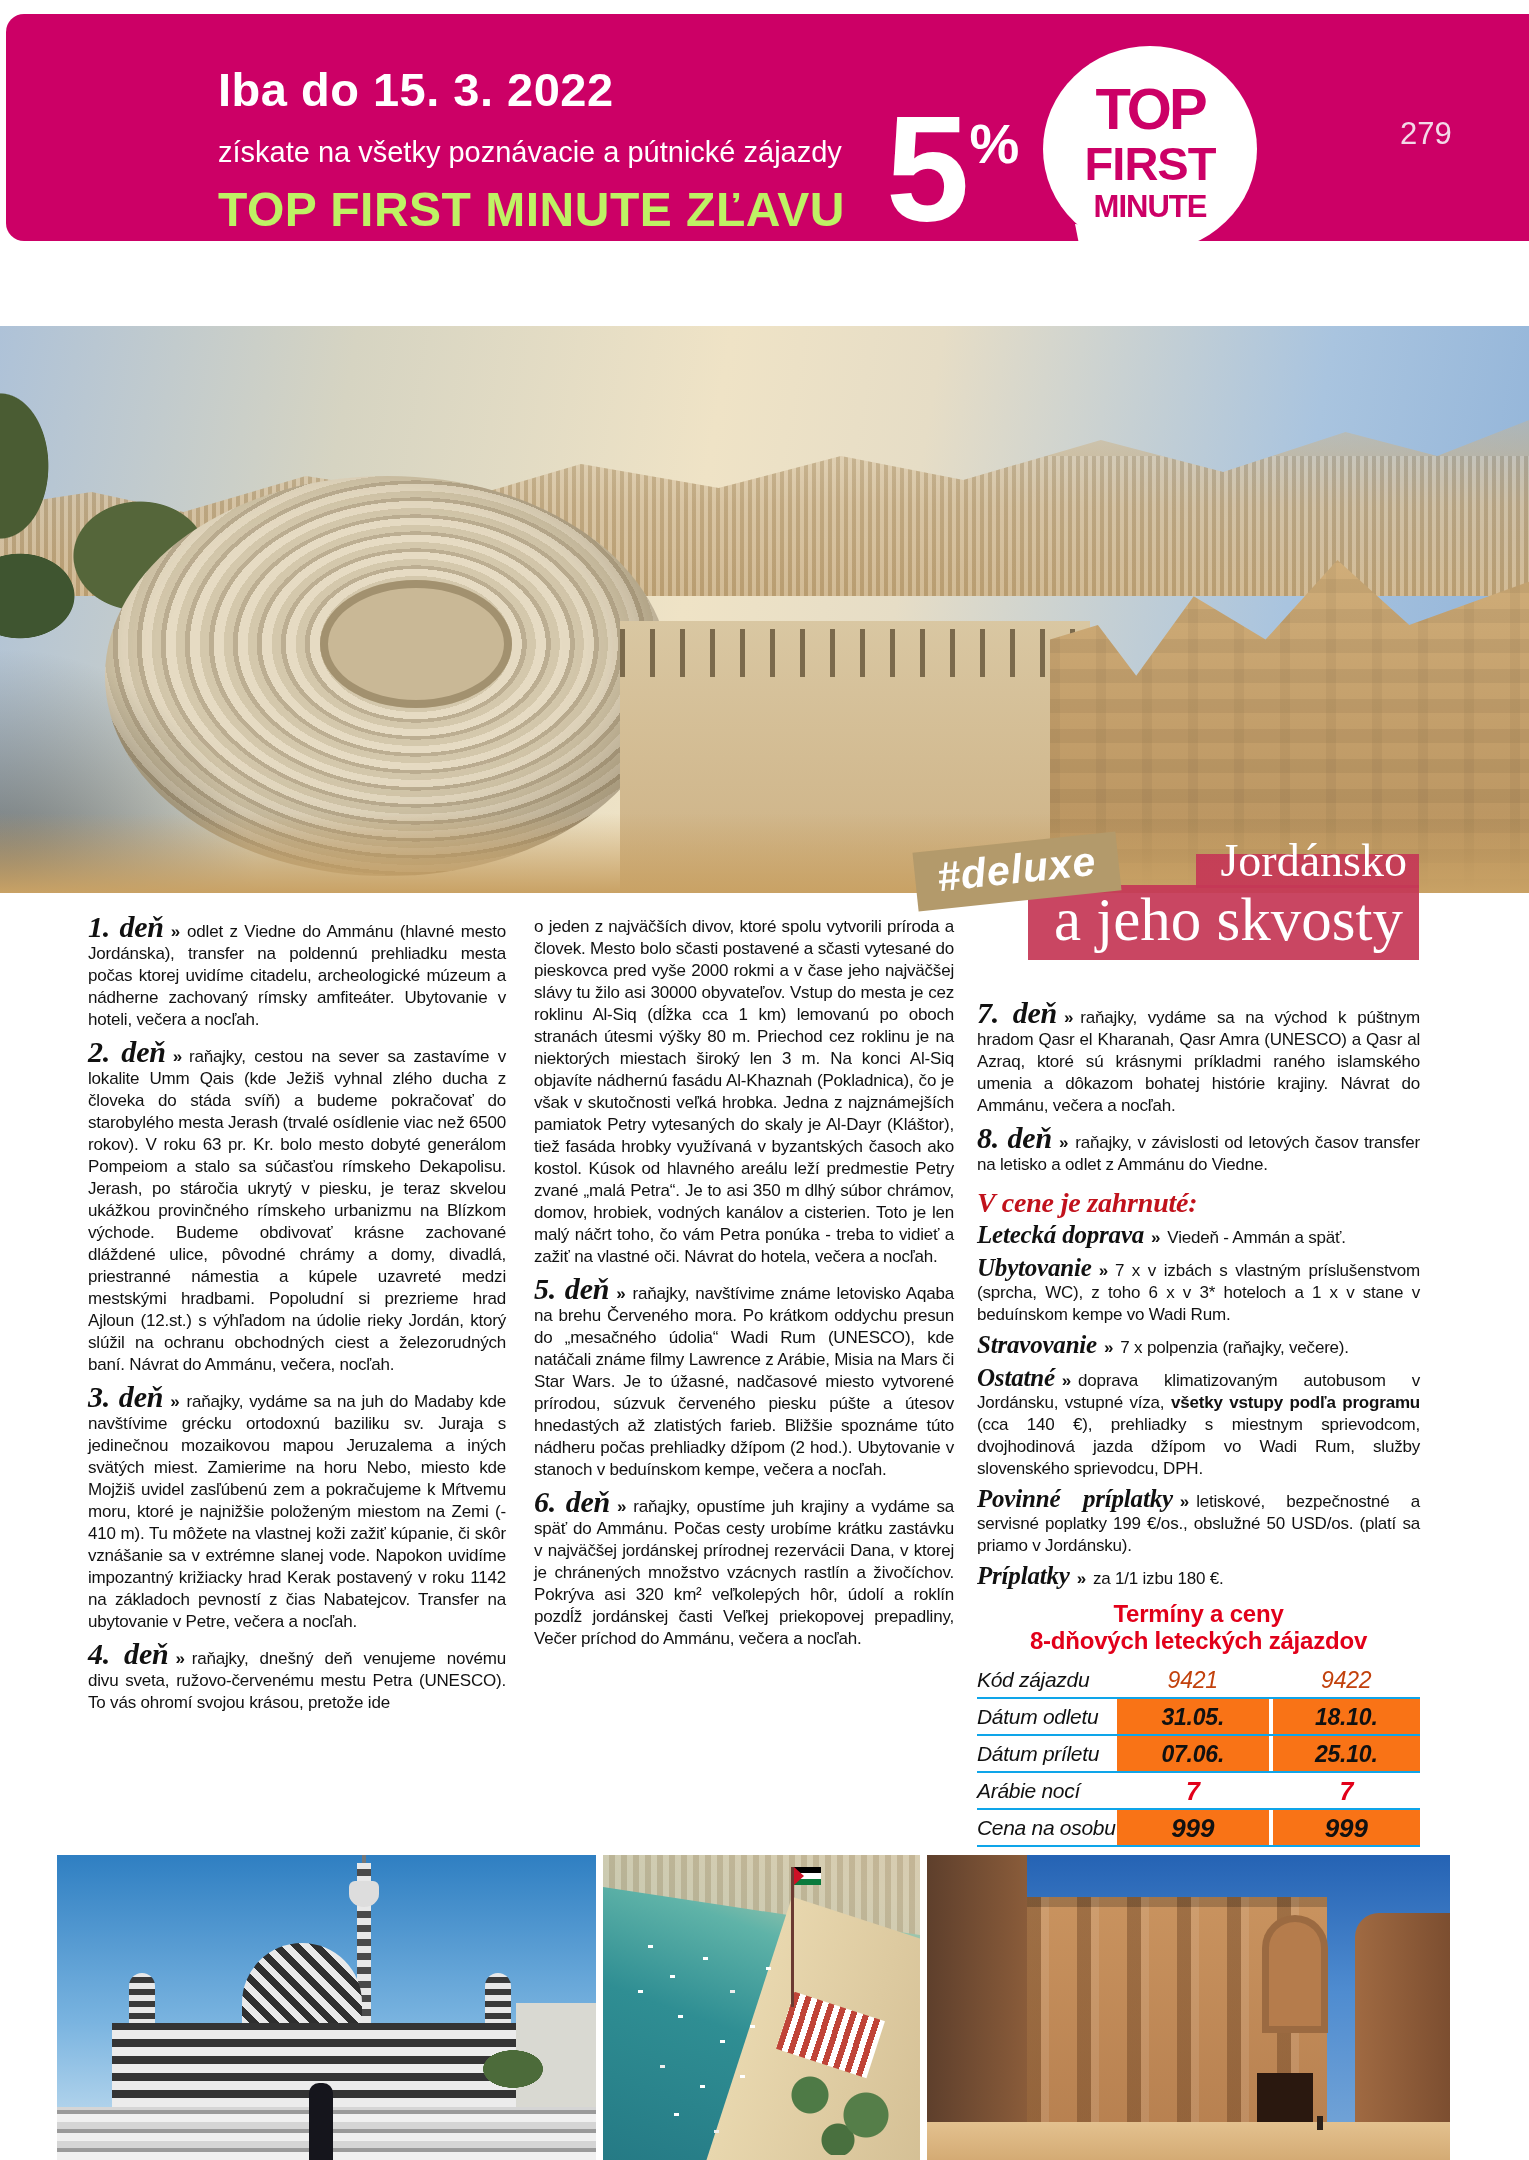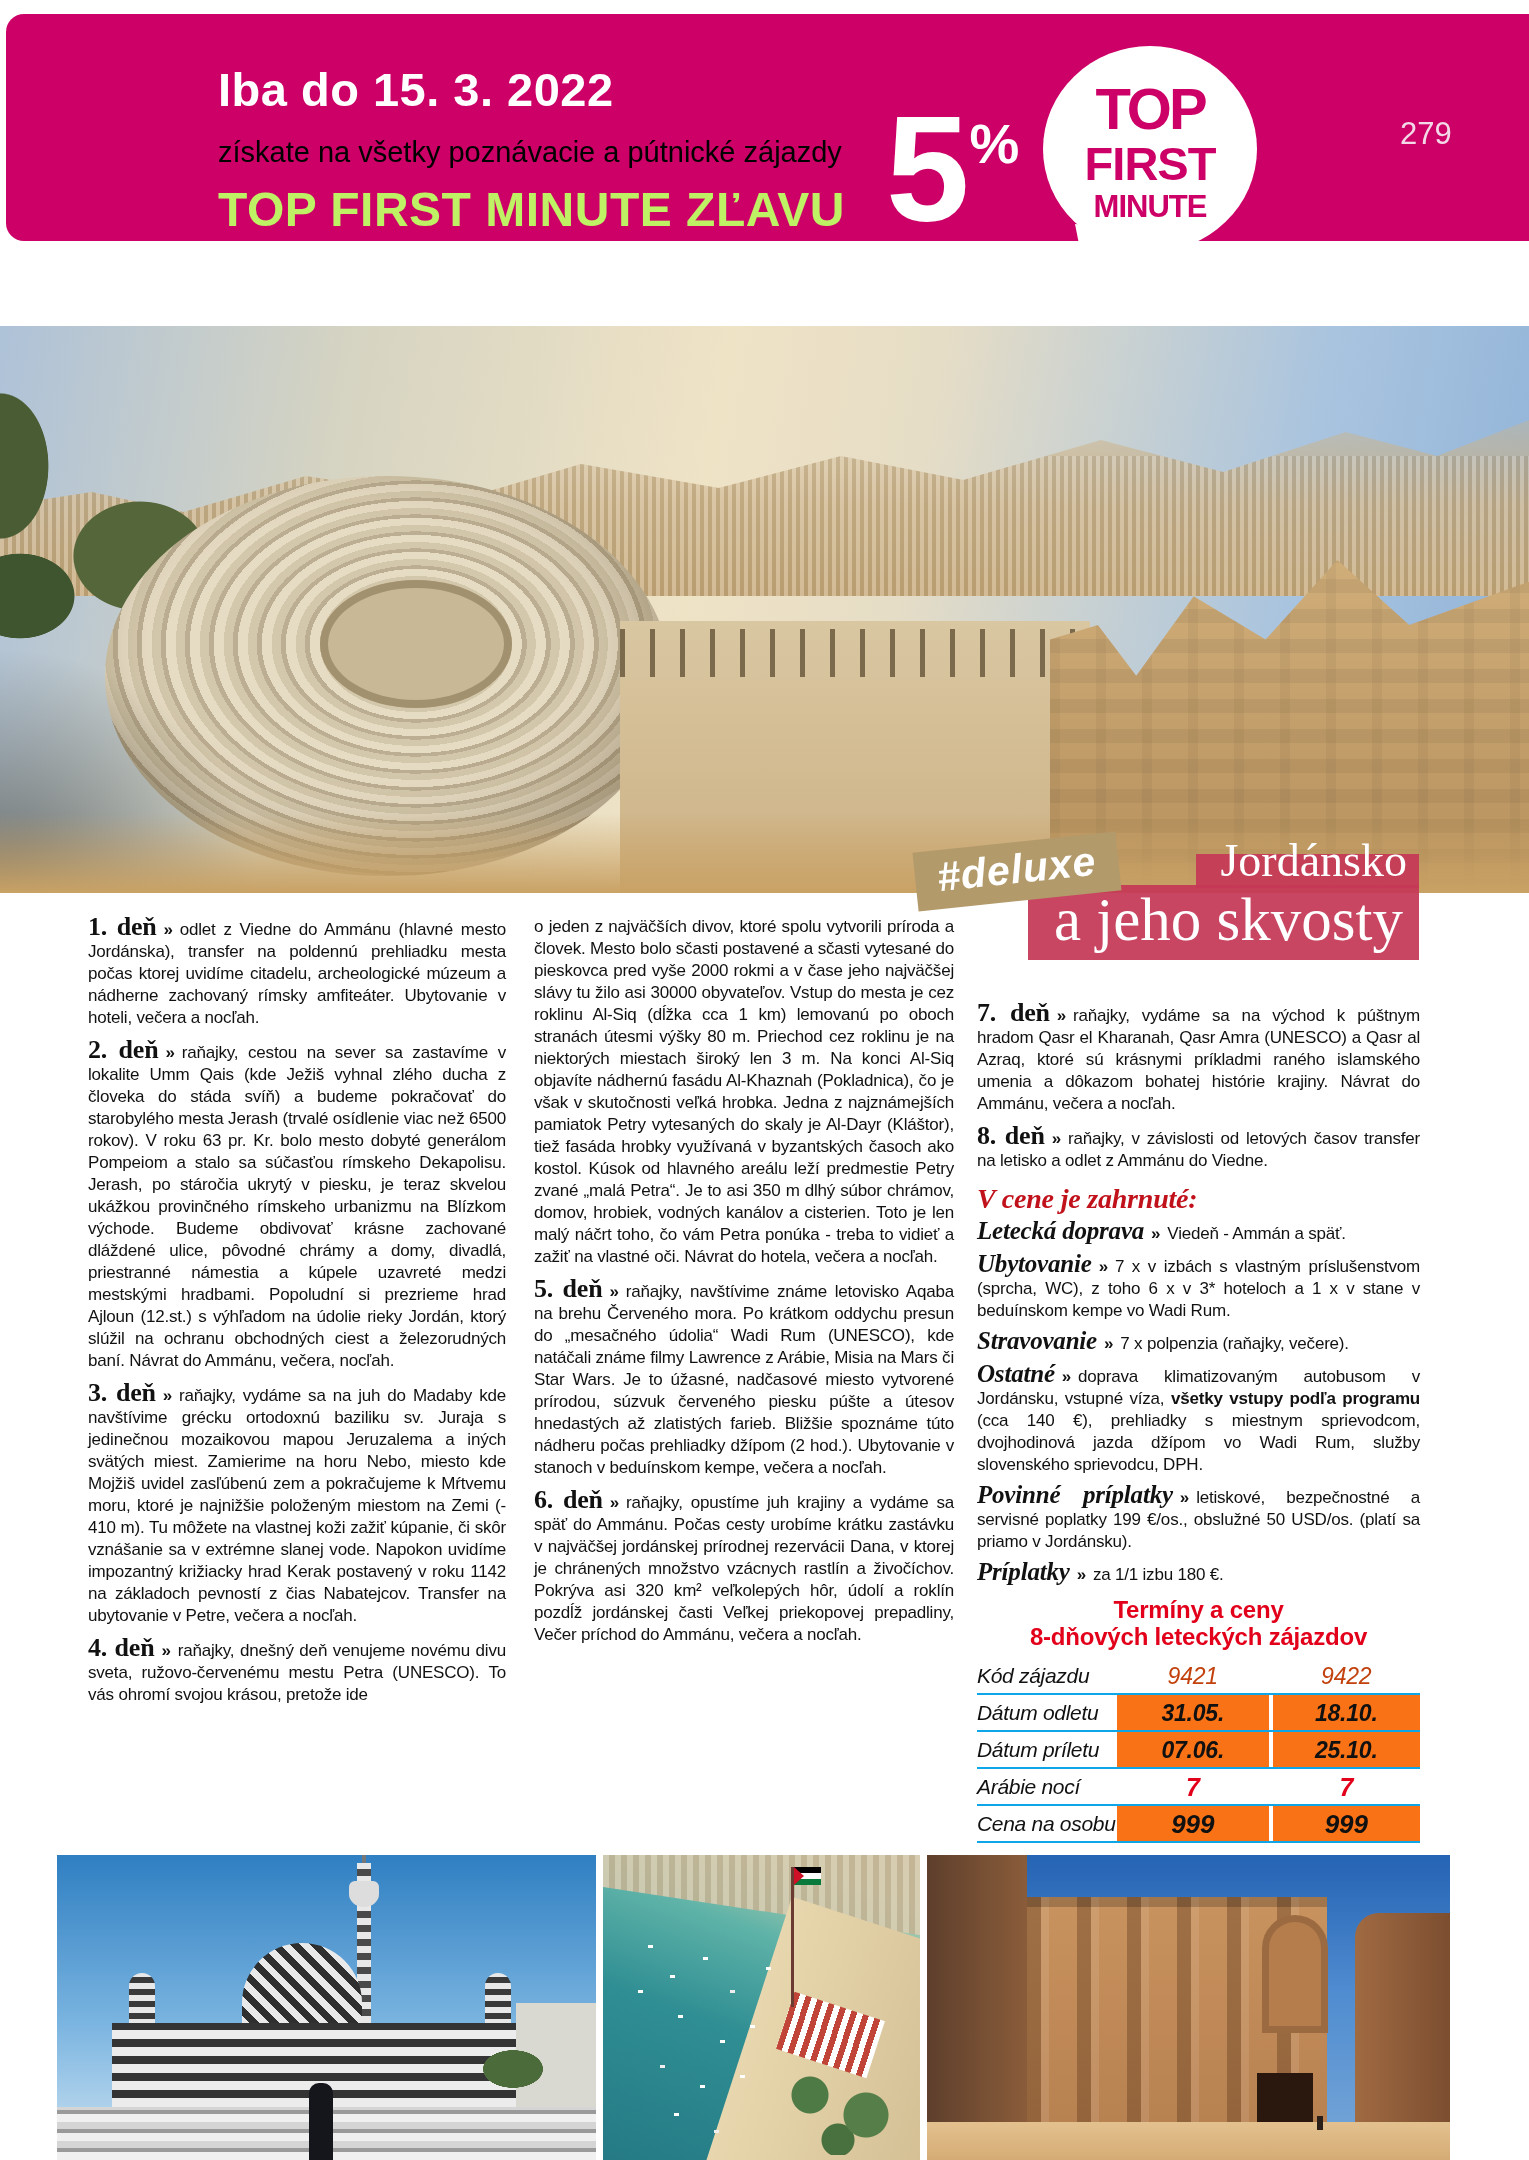--- a/index.html
+++ b/index.html
@@ -2,21 +2,21 @@
 <html><head>
 <meta charset="utf-8">
 <style>
   html,body{margin:0;padding:0;background:#fff;}
   .page{position:relative;width:1529px;height:2160px;background:#fff;overflow:hidden;
         font-family:"Liberation Sans",sans-serif;color:#111;}
   
   .banner{position:absolute;left:6px;top:14px;right:0;height:227px;background:#cc0066;
           border-radius:18px 0 0 18px;}
   .b-headline{position:absolute;left:212px;top:48px;color:#fff;font-size:47px;font-weight:bold;letter-spacing:.5px;}
-  .b-sub{position:absolute;left:212px;top:122px;color:#000000;font-size:29px;font-weight:400;}
+  .b-sub{position:absolute;left:212px;top:122px;color:#ffffff;font-size:29px;font-weight:400;}
   .b-zlava{position:absolute;left:212px;top:168px;color:#bef264;font-size:48px;font-weight:bold;letter-spacing:.5px;}
   .b-five{position:absolute;left:880px;top:80px;color:#fff;font-weight:bold;font-size:150px;line-height:1;letter-spacing:-4px;}
   .b-five .pct{font-size:56px;vertical-align:58px;letter-spacing:0;margin-left:4px;}
   .logo-bubble{position:absolute;left:1037px;top:32px;width:214px;height:206px;background:#fff;border-radius:50%;}
   .logo-bubble::after{content:"";position:absolute;left:32px;bottom:-30px;width:64px;height:58px;background:#fff;
           clip-path:polygon(18% 100%,0 0,100% 10%);}
   .logo-inner{position:absolute;left:0;top:34px;width:100%;text-align:center;color:#cc0066;
           font-weight:bold;line-height:1;}
   .logo-top{font-size:58px;letter-spacing:-3px;}
   .logo-first{font-size:47px;letter-spacing:-1px;margin-top:2px;}
@@ -63,21 +63,21 @@
   .hero-title .t1 span{display:inline-block;font-size:46px;padding:2px 12px 4px 24px;
         background:linear-gradient(180deg,rgba(0,0,0,0) 0 18px,rgba(197,56,86,.93) 18px);}
   .hero-title .t2 span{display:inline-block;font-size:61px;padding:4px 16px 10px 26px;margin-top:-3px;
         background:rgba(197,56,86,.93);}
   
   .col{position:absolute;font-size:17px;line-height:22px;letter-spacing:-0.2px;text-align:justify;}
   .col p{margin:0 0 10px;}
   .col1{left:88px;top:916px;width:418px;}
   .col2{left:534px;top:916px;width:420px;}
   .col3{left:977px;top:1002px;width:443px;}
-  .dlabel{font-family:"Liberation Serif",serif;font-weight:bold;font-size:26px;margin-right:7px;}
+  .dlabel{font-family:"Liberation Serif",serif;font-weight:bold;font-style:italic;font-size:30px;margin-right:7px;}
   .arr{font-weight:bold;margin-right:7px;}
   .inc-heading{font-family:"Liberation Serif",serif;font-weight:bold;font-style:italic;
         font-size:28px;color:#c1121c;margin:16px 0 10px;}
   .inc p{margin:0 0 8px;}
   .ilabel{font-family:"Liberation Serif",serif;font-weight:bold;font-style:italic;font-size:25px;margin-right:7px;}
   .ibold{font-weight:bold;}
   
   .ptable{margin-top:10px;width:443px;}
   .ptable-title{color:#e2001a;font-weight:bold;font-size:24px;line-height:27px;text-align:center;margin-bottom:8px;}
   .trow{display:grid;grid-template-columns:140px 1fr 1fr;align-items:center;height:35px;

